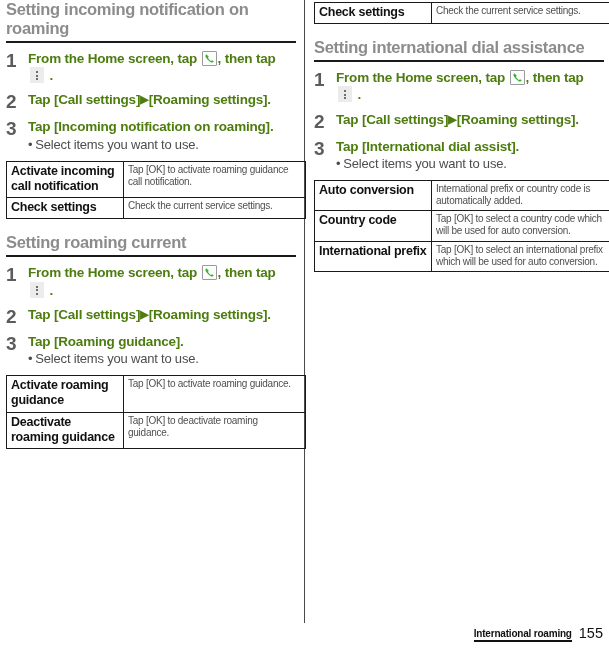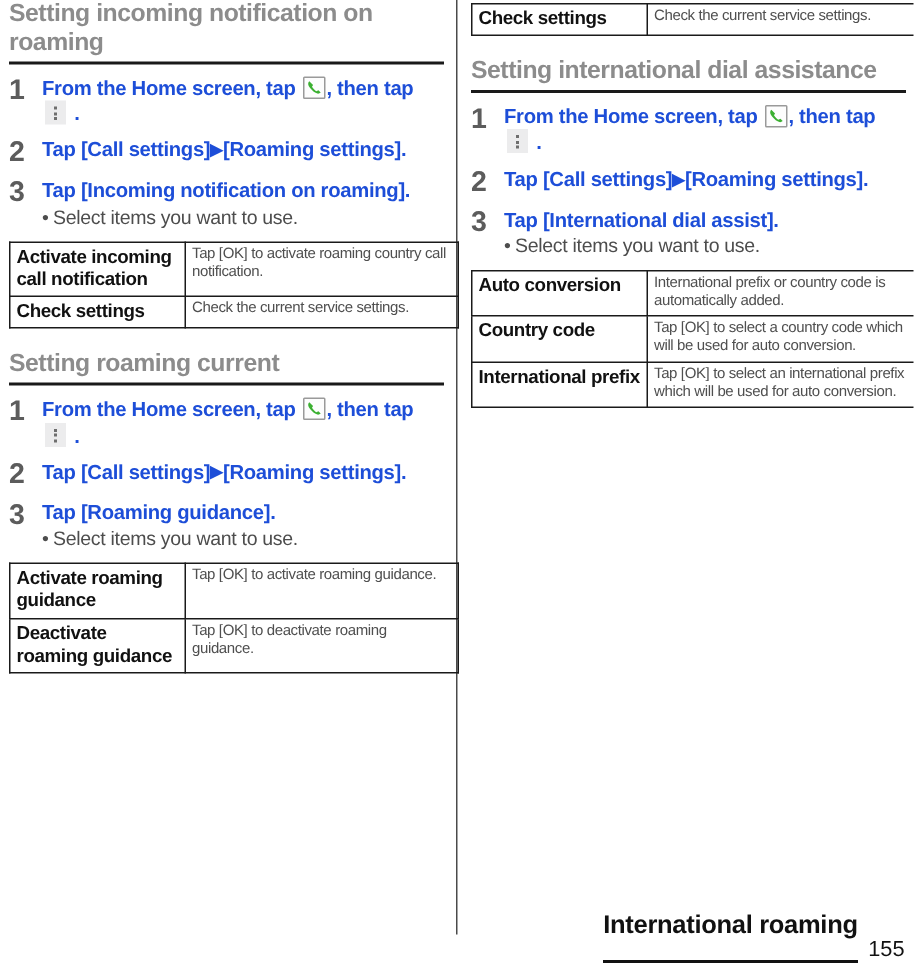--- a/index.html
+++ b/index.html
@@ -65,21 +65,21 @@
     line-height: 1.0;
     padding-top: 1px;
     text-align: left;
   }
   .step-body {
     flex: 1 1 auto;
   }
   .step-text {
     font-size: 13.5px;
     font-weight: bold;
-    color: #1d4ed8;
+    color: #4d7c0f;
     line-height: 1.28;
     letter-spacing: -0.2px;
   }
   .substep {
     font-size: 13px;
     color: #4d4d4d;
     line-height: 1.3;
     margin-top: 1px;
     letter-spacing: -0.2px;
     font-weight: normal;
@@ -164,25 +164,25 @@
   
   .footer {
     position: absolute;
     right: 6px;
     bottom: 6px;
     display: flex;
     align-items: flex-end;
     gap: 7px;
   }
   .footer-chapter {
-    font-size: 17px;
+    font-size: 10px;
     font-weight: bold;
     color: #111111;
     border-bottom: 2.5px solid #111111;
-    padding-bottom: 13px;
+    padding-bottom: 1px;
     letter-spacing: -0.2px;
   }
   .footer-page {
     font-size: 14.5px;
     color: #111111;
     font-weight: normal;
     line-height: 1.1;
   }
 </style>
 </head>
@@ -223,21 +223,21 @@
         <div class="substep">
           <span class="bullet-dot">•</span><span>Select items you want to use.</span>
         </div>
       </div>
     </div>
 
     <table class="desc-table">
       <tbody>
         <tr>
           <td class="term">Activate incoming call notification</td>
-          <td class="desc">Tap [OK] to activate roaming country call notification.</td>
+          <td class="desc">Tap [OK] to activate roaming guidance call notification.</td>
         </tr>
         <tr>
           <td class="term">Check settings</td>
           <td class="desc">Check the current service settings.</td>
         </tr>
       </tbody>
     </table>
 
     <div class="section-heading spaced">Setting roaming current</div>
 

